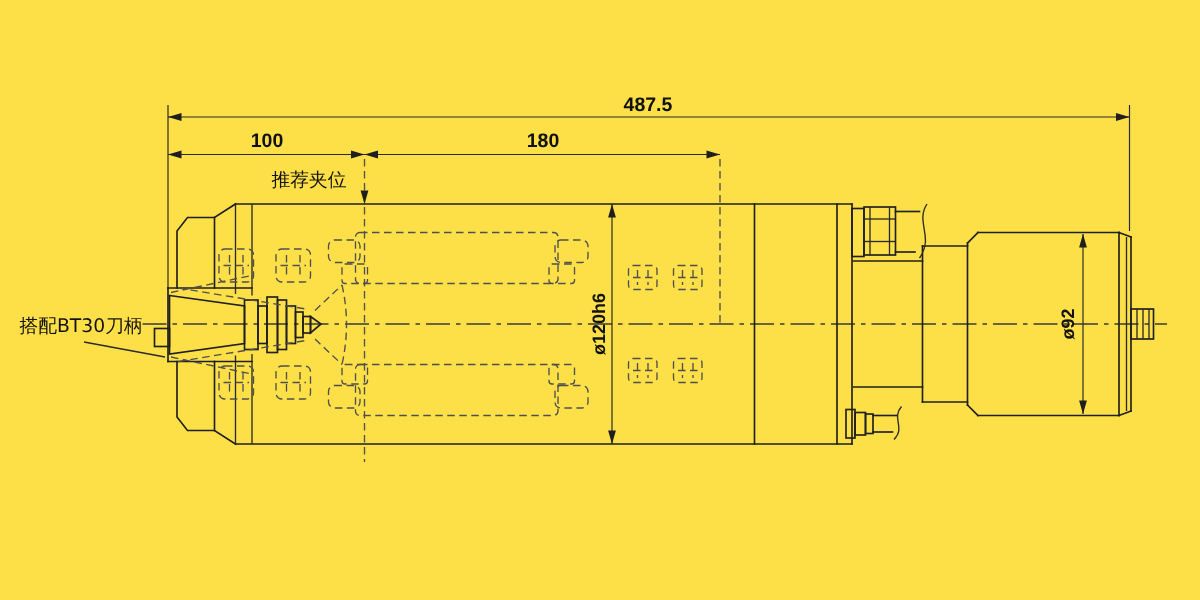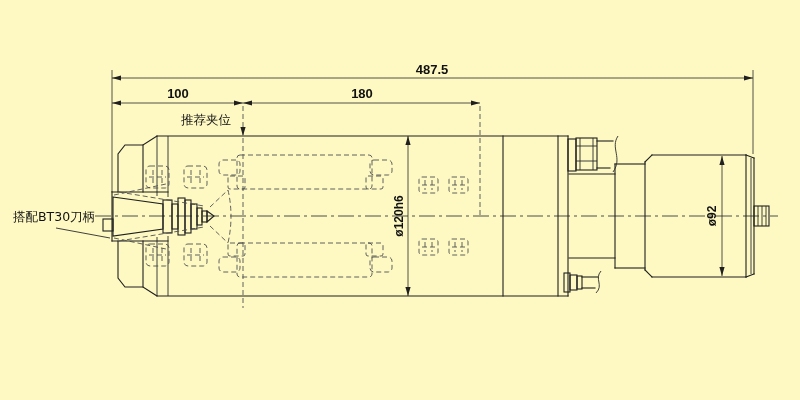--- a/index.html
+++ b/index.html
@@ -1,16 +1,16 @@
 <!DOCTYPE html>
 <html><head>
 <meta charset="utf-8">
 <style>
   html,body{margin:0;padding:0;background:#fff;}
-  .canvas{position:relative;width:800px;height:400px;background:#fef9c3;overflow:hidden;
+  .canvas{position:relative;width:800px;height:400px;background:#fde047;overflow:hidden;
           font-family:"Liberation Sans",sans-serif;}
   svg{display:block}
   .solid{stroke:#1f1f1f;stroke-width:1.1;fill:none;stroke-linecap:square;}
   .thin{stroke:#2a2a2a;stroke-width:0.9;fill:none;}
   .hidden-ln{stroke:#4f4f4f;stroke-width:0.9;fill:none;stroke-dasharray:5 3;}
   .center-ln{stroke:#3a3a3a;stroke-width:0.9;fill:none;stroke-dasharray:16 4 3 4;}
   .dim{stroke:#2a2a2a;stroke-width:0.8;fill:none;}
   .arrow{fill:#1f1f1f;stroke:none;}
   .dimtxt{font-family:"Liberation Sans",sans-serif;font-size:13px;font-weight:700;fill:#111;}
   .cjk{font-family:"DejaVu Sans",sans-serif;font-size:12.5px;fill:#111;}

